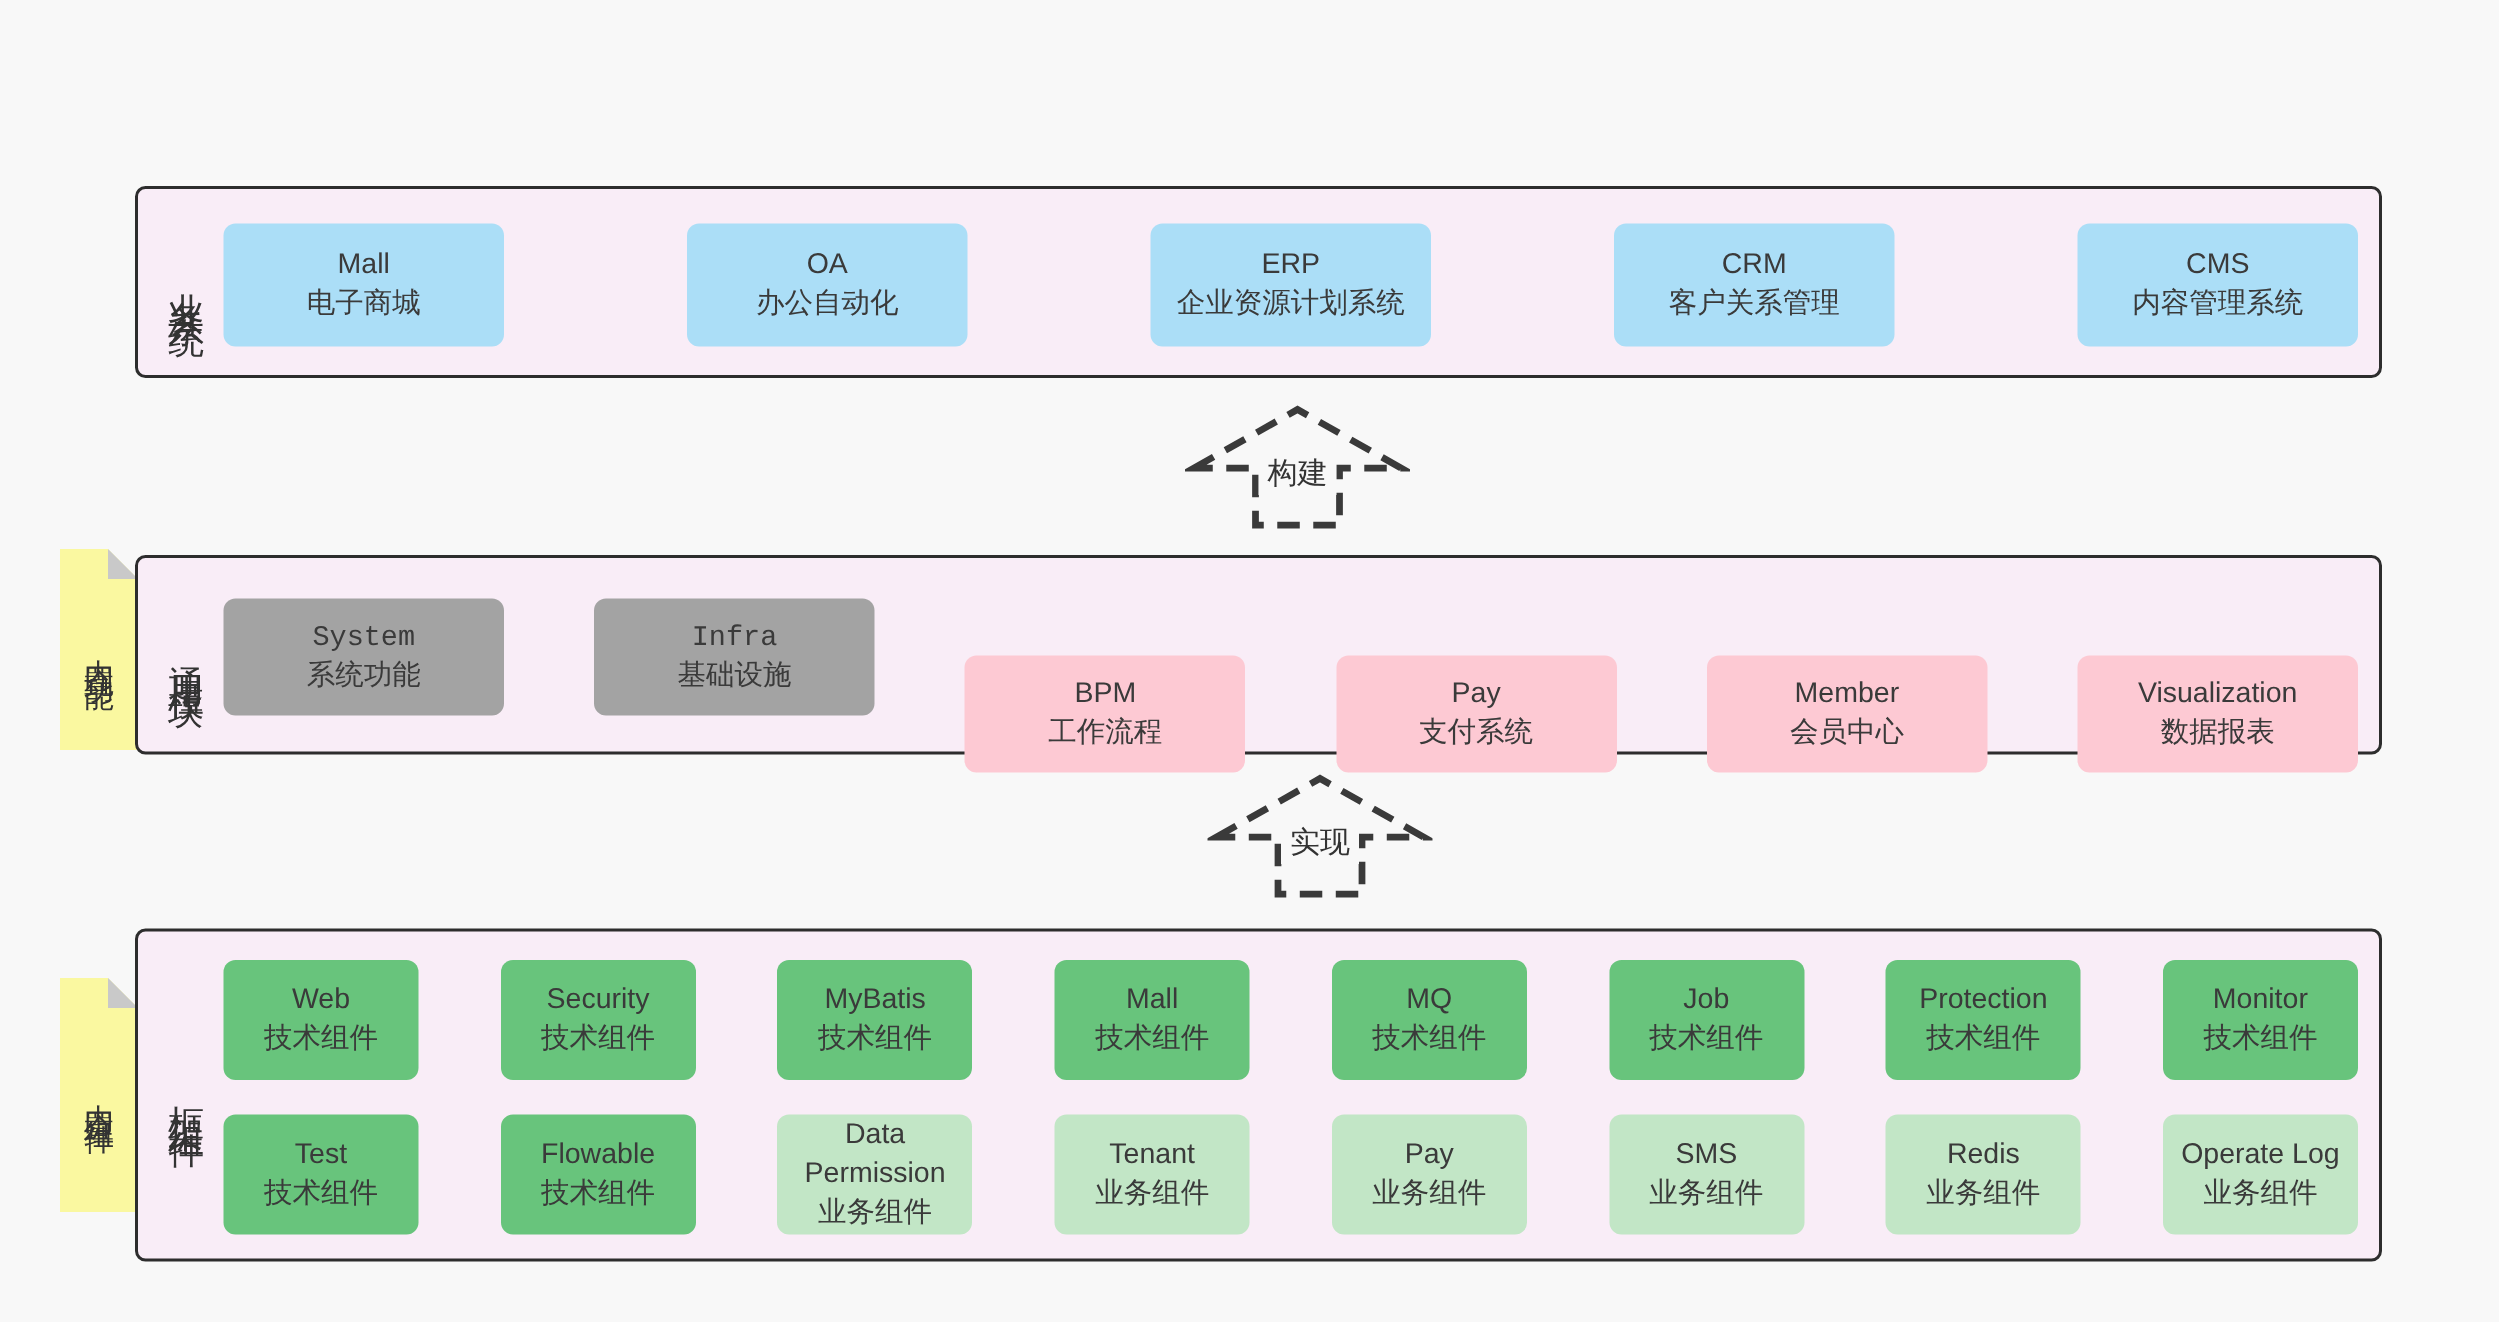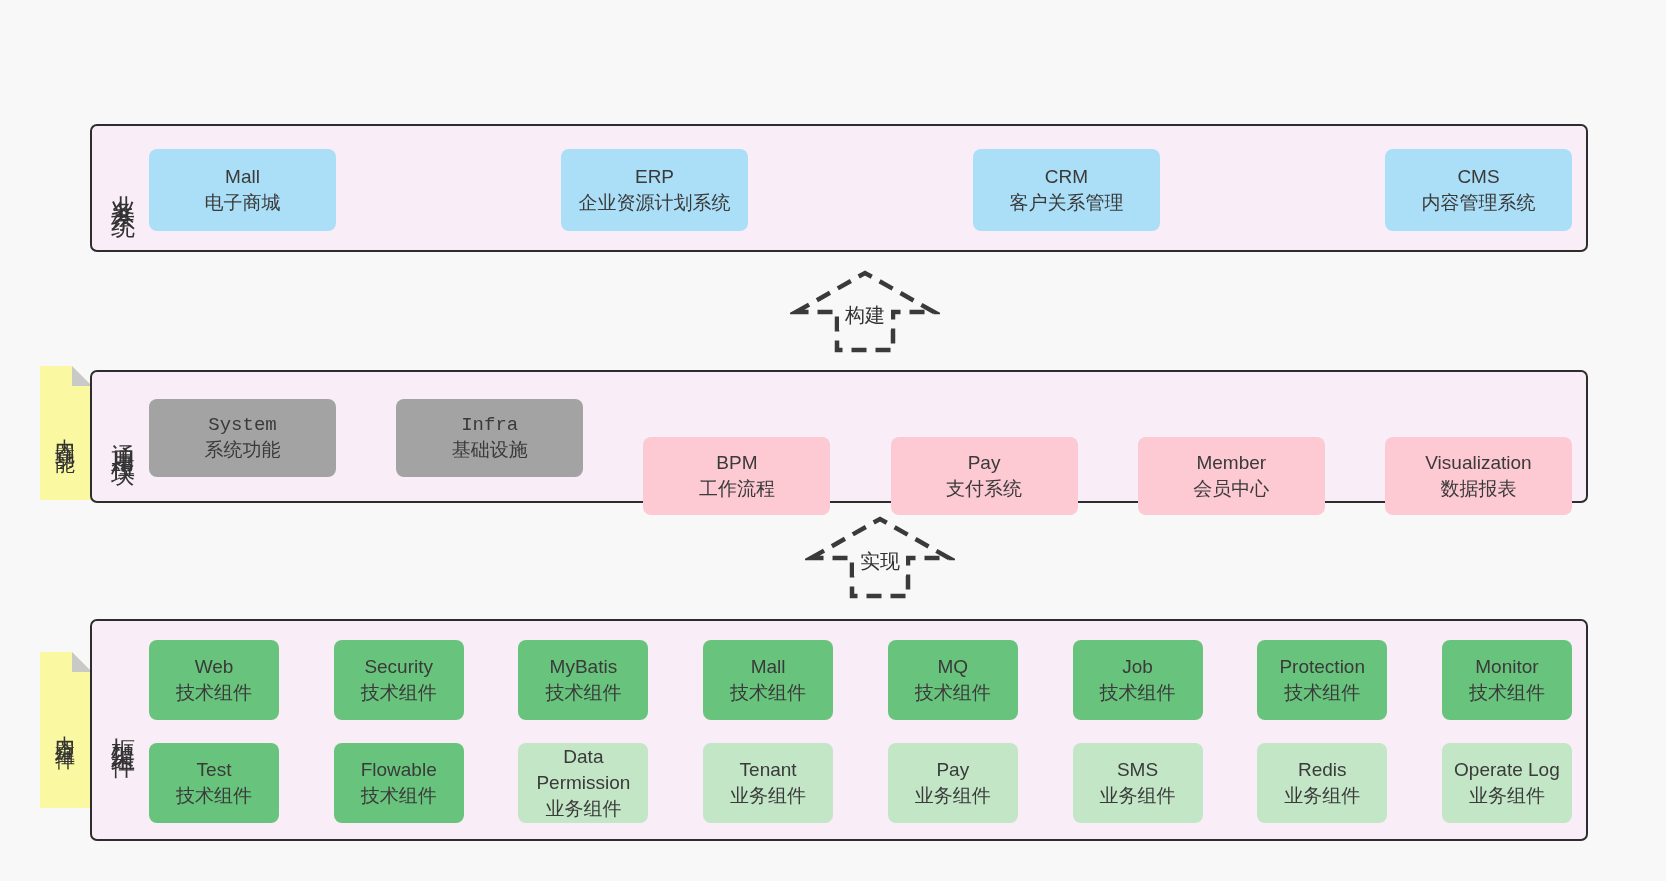--- a/index.html
+++ b/index.html
@@ -98,20 +98,24 @@
 <div class="page">
 
   <div class="section sec-business">
     <div class="v-label">业务系统</div>
     <div class="row">
       <div class="box w6 blue">
         <div>Mall</div>
         <div>电子商城</div>
       </div>
       <div class="box w6 blue">
+        <div>OA</div>
+        <div>办公自动化</div>
+      </div>
+      <div class="box w6 blue">
         <div>ERP</div>
         <div>企业资源计划系统</div>
       </div>
       <div class="box w6 blue">
         <div>CRM</div>
         <div>客户关系管理</div>
       </div>
       <div class="box w6 blue">
         <div>CMS</div>
         <div>内容管理系统</div>

